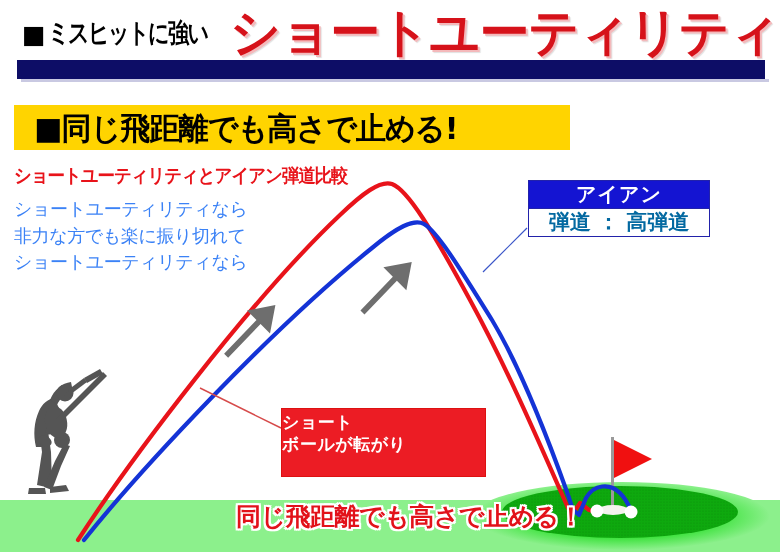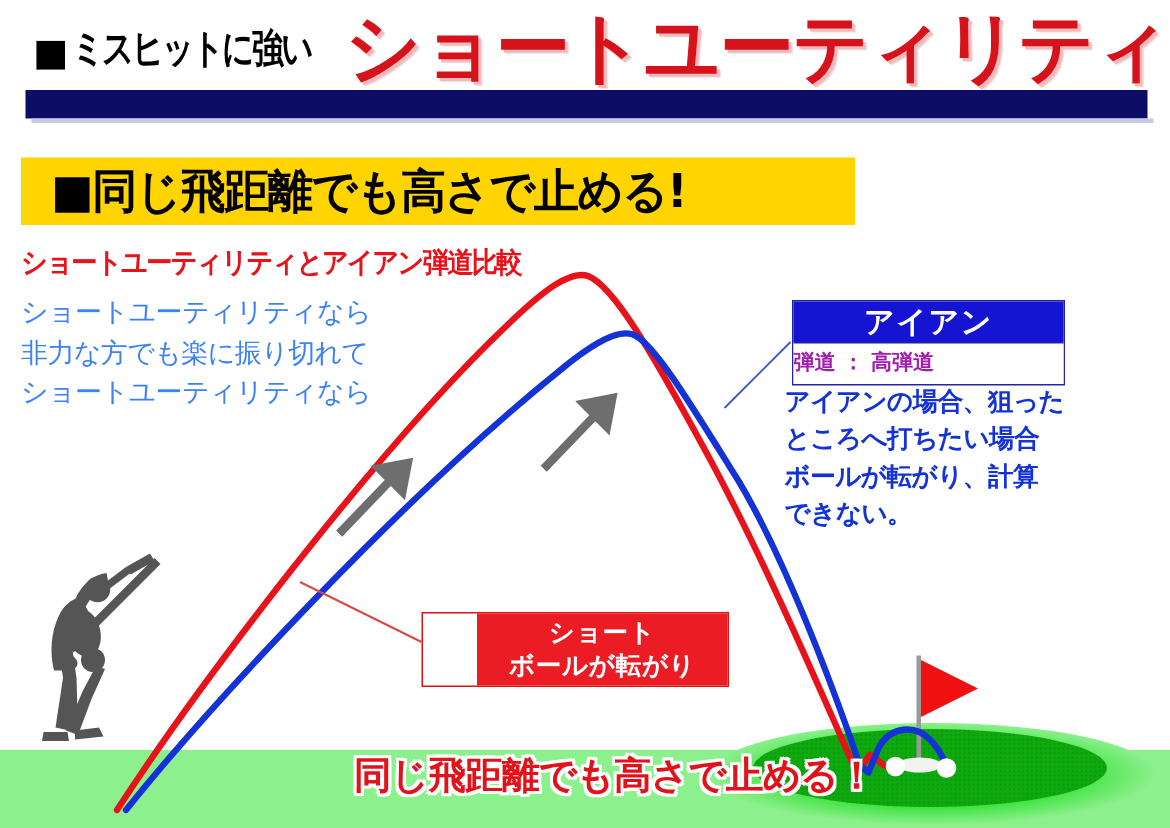--- a/index.html
+++ b/index.html
@@ -67,49 +67,49 @@
   .bodytxt{
     position:absolute;left:14px;top:196px;
     font-size:18px;line-height:26.5px;color:#3b82f6;
     letter-spacing:-0.4px;white-space:nowrap;
   }
   .bodytxt div{height:26.5px;}
 
   
   .ironbox{
     position:absolute;left:528px;top:180px;width:180px;
-    border:1px solid #2222aa;background:#fff;margin-top:20px;
+    border:1px solid #2222aa;background:#fff;
   }
   .ironbox-head{
     background:#1414d2;color:#fff;
     font-size:20px;line-height:27px;font-weight:bold;
     text-align:center;letter-spacing:1px;
   }
   .ironbox-body{
-    background:#fff;color:#a21caf;
-    font-size:14px;line-height:27px;font-weight:bold;
-    letter-spacing:0px;
+    background:#fff;color:#0369a1;
+    font-size:21px;line-height:27px;font-weight:bold;
+    text-align:center;letter-spacing:0px;
     border-top:1px solid #2222aa;
   }
   .irontext{
     position:absolute;left:523px;top:256px;
     color:#1433d6;font-size:17px;line-height:25px;font-weight:bold;
     letter-spacing:-0.3px;white-space:nowrap;
   }
   .irontext div{height:25px;}
 
   
   .subox{
     position:absolute;left:281px;top:408px;width:203px;
     border:1px solid #dd1111;background:#fff;
   }
   .subox-head{
     background:#ec1c24;color:#fff;
     font-size:17px;line-height:22px;font-weight:bold;
-    text-align:center;letter-spacing:0.5px;padding:2px 0 2px;margin-left:36px;
+    text-align:left;letter-spacing:0.5px;padding:2px 0 21px;
   }
   .subox-body{
     background:#fff;color:#ec1c24;
     font-size:18px;line-height:28px;font-weight:bold;
     text-align:center;border-top:1px solid #dd1111;
     letter-spacing:-0.3px;
   }
 
   
   .greencap{
@@ -212,26 +212,20 @@
     </g>
     <g fill="#6e6e6e">
       <path d="M226,357 l24,-25 l-7,-7 l21,-4 l-4,21 l-7,-7 l-24,25 z" transform="translate(0,0) scale(1.35) translate(41,-127)"></path>
     </g>
   </svg>
 
   <div class="ironbox">
     <div class="ironbox-head">アイアン</div>
     <div class="ironbox-body">弾道 ： 高弾道</div>
   </div>
-  <div class="irontext">
-    <div>アイアンの場合、狙った</div>
-    <div>ところへ打ちたい場合</div>
-    <div>ボールが転がり、計算</div>
-    <div>できない。</div>
-  </div>
 
   <div class="subox">
     <div class="subox-head">
       <div>ショート</div>
       <div>ボールが転がり</div>
     </div>
   </div>
 
   <div class="greencap">同じ飛距離でも高さで止める！</div>
 

